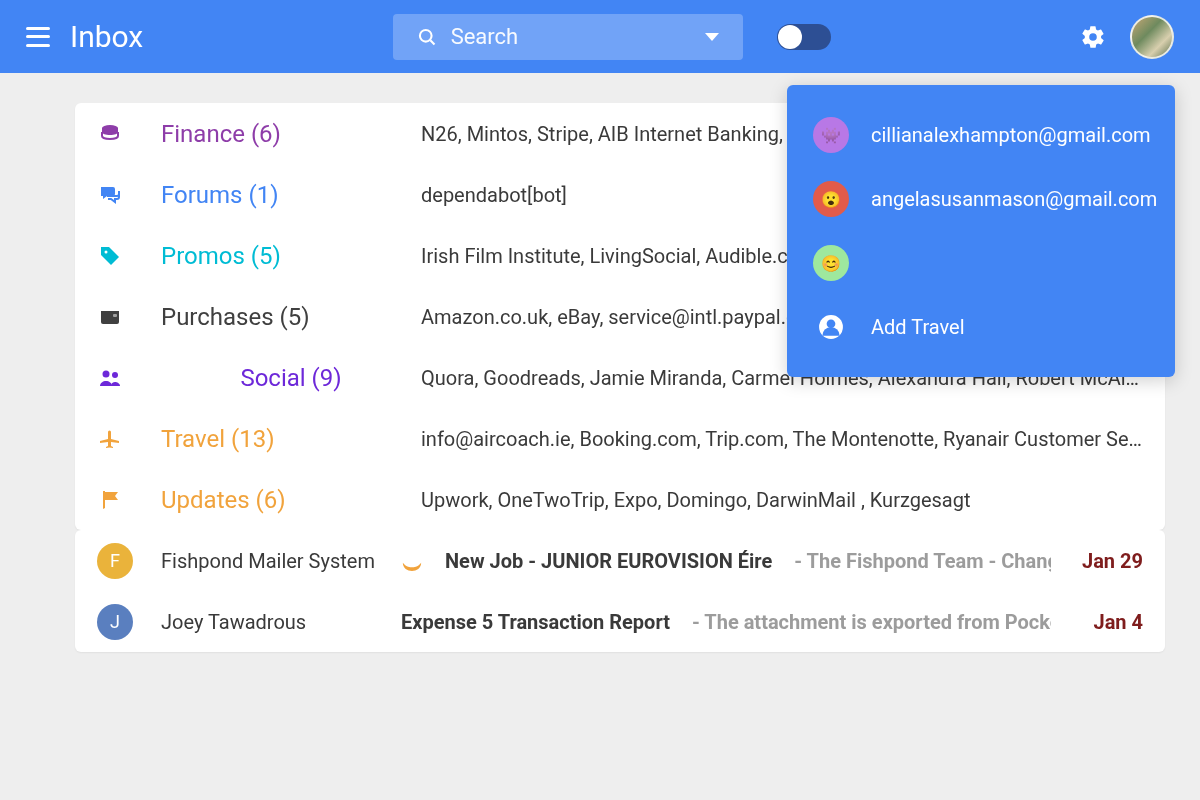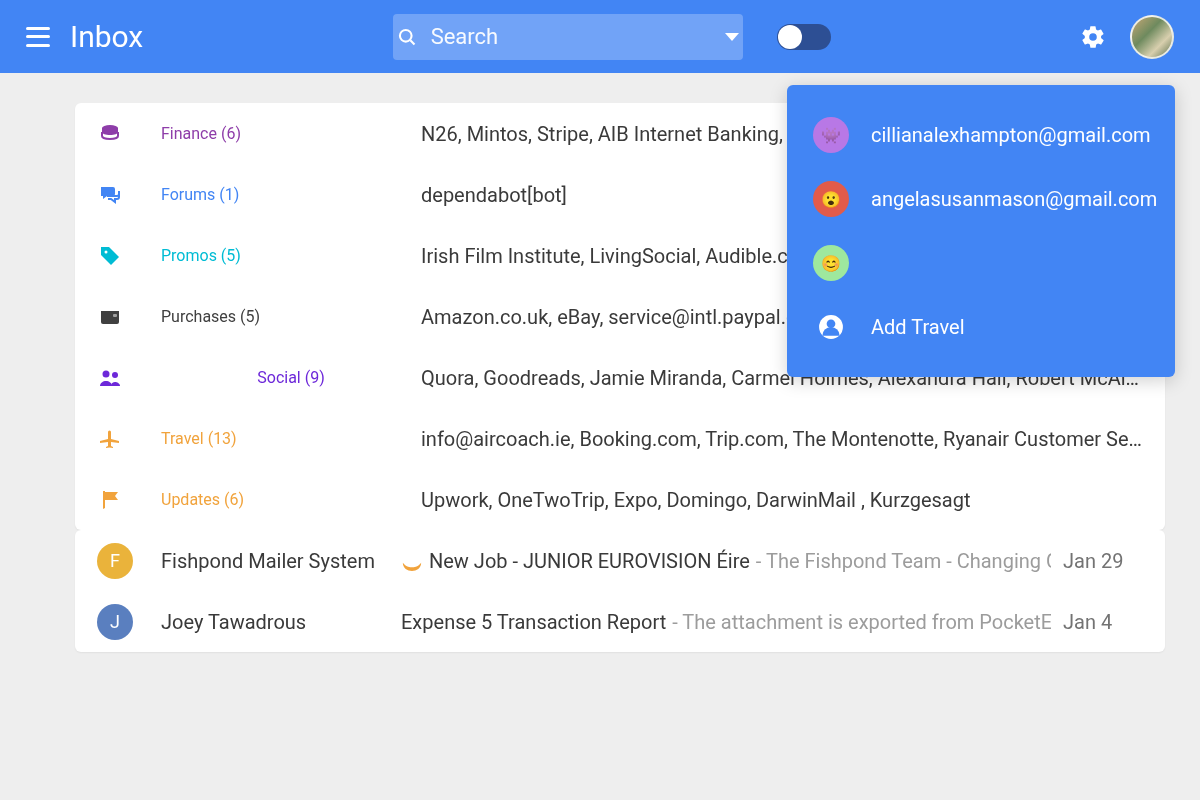--- a/index.html
+++ b/index.html
@@ -33,21 +33,21 @@
     font-weight: 400;
   }
   .search-wrap {
     margin-left: auto;
     width: 350px;
     height: 46px;
     background: rgba(255,255,255,0.25);
     border-radius: 4px;
     display: flex;
     align-items: center;
-    padding: 0 4px;
+    padding: 0 24px;
     color: #fff;
   }
   .search-wrap .search-icon { width: 20px; height: 20px; }
   .search-wrap .placeholder { font-size: 22px; margin-left: 14px; flex: 1; color: #fff; opacity: 0.95;}
   .search-wrap .caret { width: 0; height: 0; border-left: 7px solid transparent; border-right: 7px solid transparent; border-top: 8px solid #fff; }
   .toggle {
     margin-left: 34px;
     width: 54px; height: 26px;
     background: #2d4f94;
     border-radius: 13px;
@@ -79,21 +79,21 @@
   .categories { padding: 0 0; }
   .cat-row {
     display: flex;
     align-items: center;
     height: 61px;
     padding: 0 22px;
     cursor: pointer;
   }
   .cat-icon { width: 26px; display: flex; justify-content: center; align-items: center;}
   .cat-icon svg { width: 24px; height: 24px; }
-  .cat-label { width: 260px; margin-left: 38px; font-size: 16px; font-weight: 400; }
+  .cat-label { width: 260px; margin-left: 38px; font-size: 24px; font-weight: 400; }
   .cat-senders { flex: 1; font-size: 20px; color: #3a3a3a; white-space: nowrap; overflow: hidden; text-overflow: ellipsis; }
 
   .c-finance { color: #8e3da9; }
   .c-forums  { color: #4285f4; }
   .c-promos  { color: #00bcd4; }
   .c-purch   { color: #404040; }
   .c-social  { color: #6d28d9; text-align: center; }
   .c-travel  { color: #f1a33c; }
   .c-updates { color: #f1a33c; }
 
@@ -116,25 +116,25 @@
     cursor: pointer;
   }
   .email-avatar {
     width: 36px; height: 36px; border-radius: 50%;
     display: flex; align-items: center; justify-content: center;
     color: #fff; font-size: 18px; flex-shrink: 0;
   }
   .av-f { background: #eab33b; }
   .av-j { background: #5a7fbf; }
   .email-sender { width: 240px; margin-left: 28px; font-size: 20px; }
-  .email-content { flex: 1; font-size: 20px; white-space: nowrap; overflow: hidden; text-overflow: ellipsis; display: flex; align-items: center; gap: 6px;}
+  .email-content { flex: 1; font-size: 20px; white-space: nowrap; overflow: hidden; text-overflow: ellipsis; display: flex; align-items: center; gap: 22px; font-weight: bold;}
   .email-subject { color: #3a3a3a; }
   .email-preview { color: #9c9c9c; }
   .email-tag { width: 22px; height: 14px; display: inline-block; flex-shrink:0;}
-  .email-date { width: 80px; text-align: left; font-size: 20px; color: #737373; margin-left: 12px; flex-shrink: 0;}
+  .email-date { width: 80px; text-align: right; font-size: 20px; color: #7f1d1d; margin-left: 12px; flex-shrink: 0; font-weight: bold;}
 
   
   .accounts-menu {
     position: absolute;
     top: 12px;
     right: 25px;
     width: 388px;
     background: #4285f4;
     border-radius: 6px;
     padding: 18px 0;

